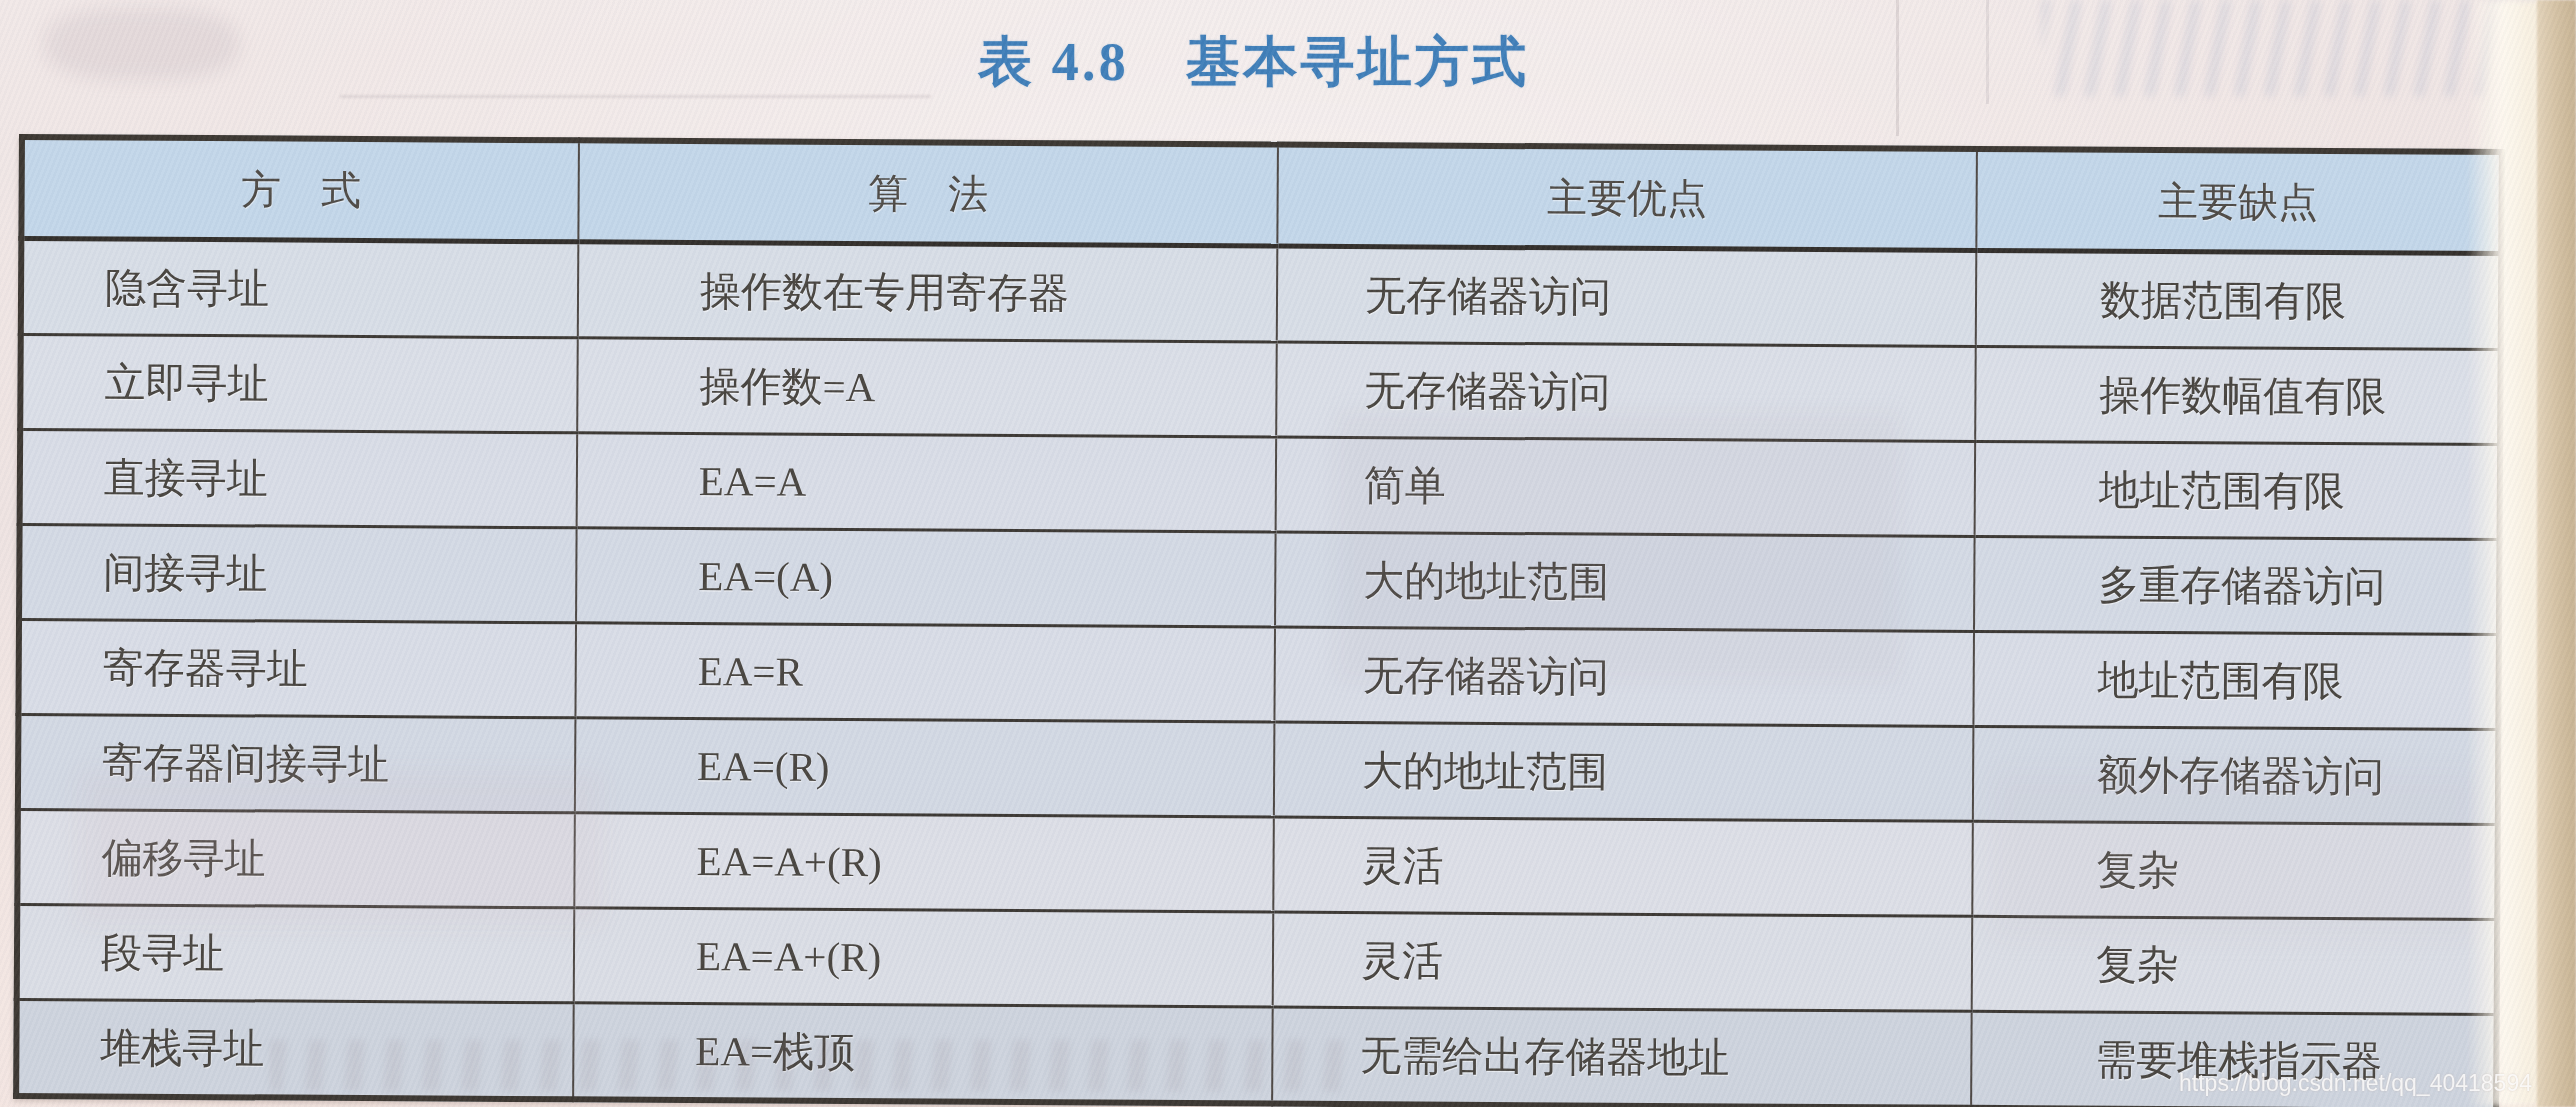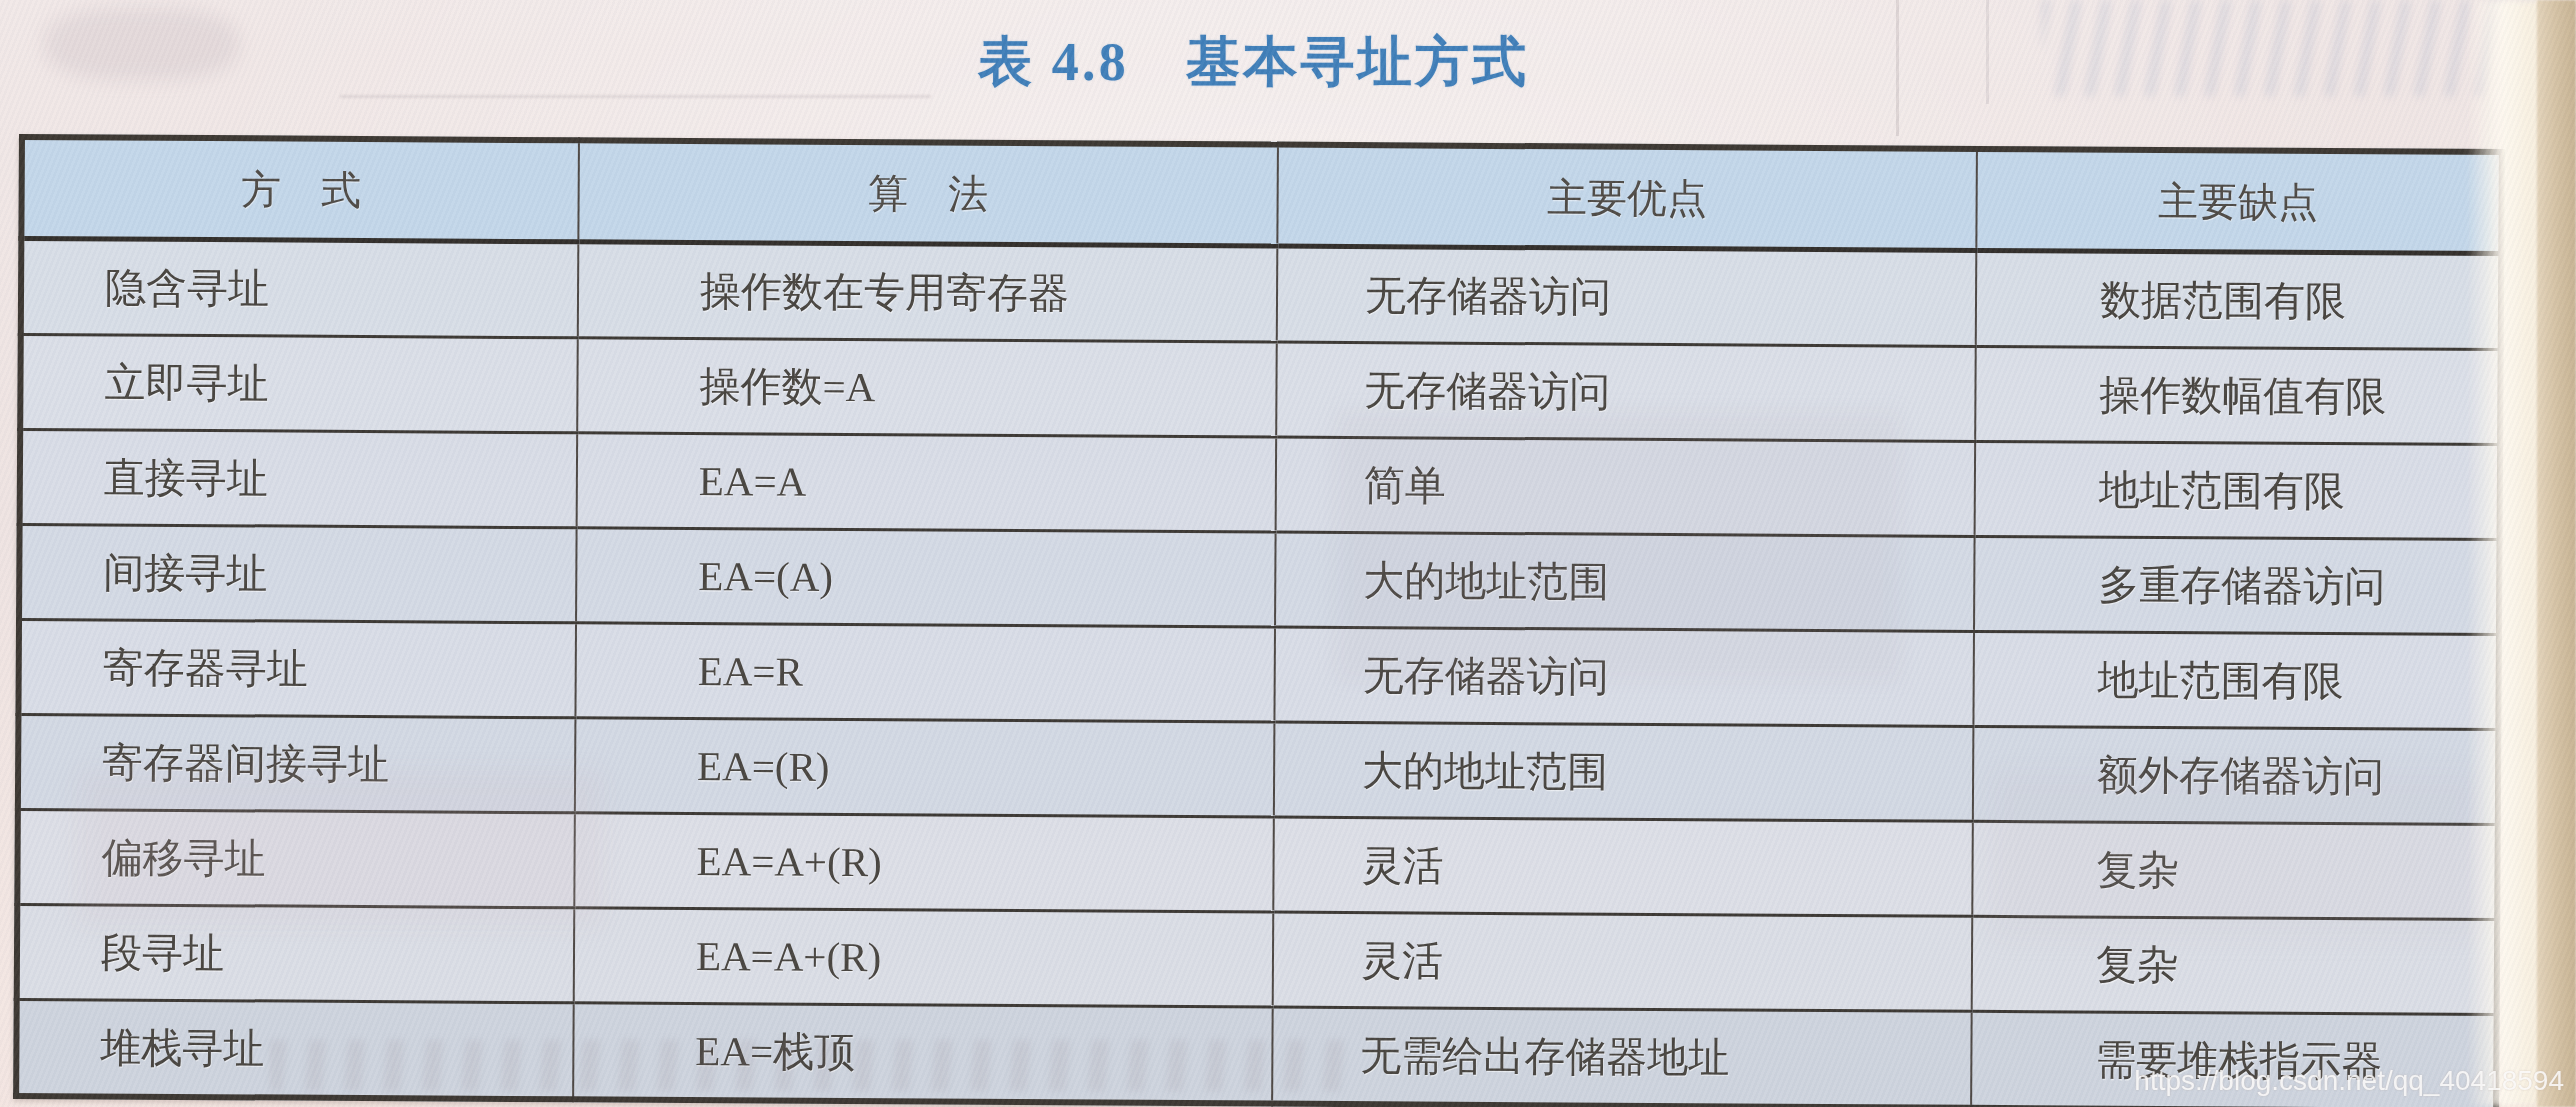--- a/index.html
+++ b/index.html
@@ -78,23 +78,23 @@
   .g-bottom{left:270px;top:1040px;width:1092px;height:51px;
     background:repeating-linear-gradient(95deg,rgba(130,110,120,.10) 0 16.7px,rgba(130,110,120,0) 16.7px 39px);
     filter:blur(3.9px);}
   
   .texture{
     position:absolute;inset:0;pointer-events:none;
     background:repeating-linear-gradient(112deg,rgba(255,255,255,.05) 0 2.6px,rgba(140,150,170,.045) 2.6px 5.1px);
   }
   
   .watermark{
-    position:absolute;right:12px;bottom:10.3px;
+    position:absolute;right:44px;bottom:10.3px;
     font-family:"Liberation Sans","DejaVu Sans",sans-serif;
-    font-size:28px;color:rgba(255,255,255,.82);
+    font-size:23px;color:rgba(255,255,255,.82);
     text-shadow:0 0 1.9px rgba(180,160,150,.45);
   }
 </style>
 </head>
 <body>
 
 <div class="caption">表 4.8　基本寻址方式</div>
 
 <table class="addr">
   <thead>

